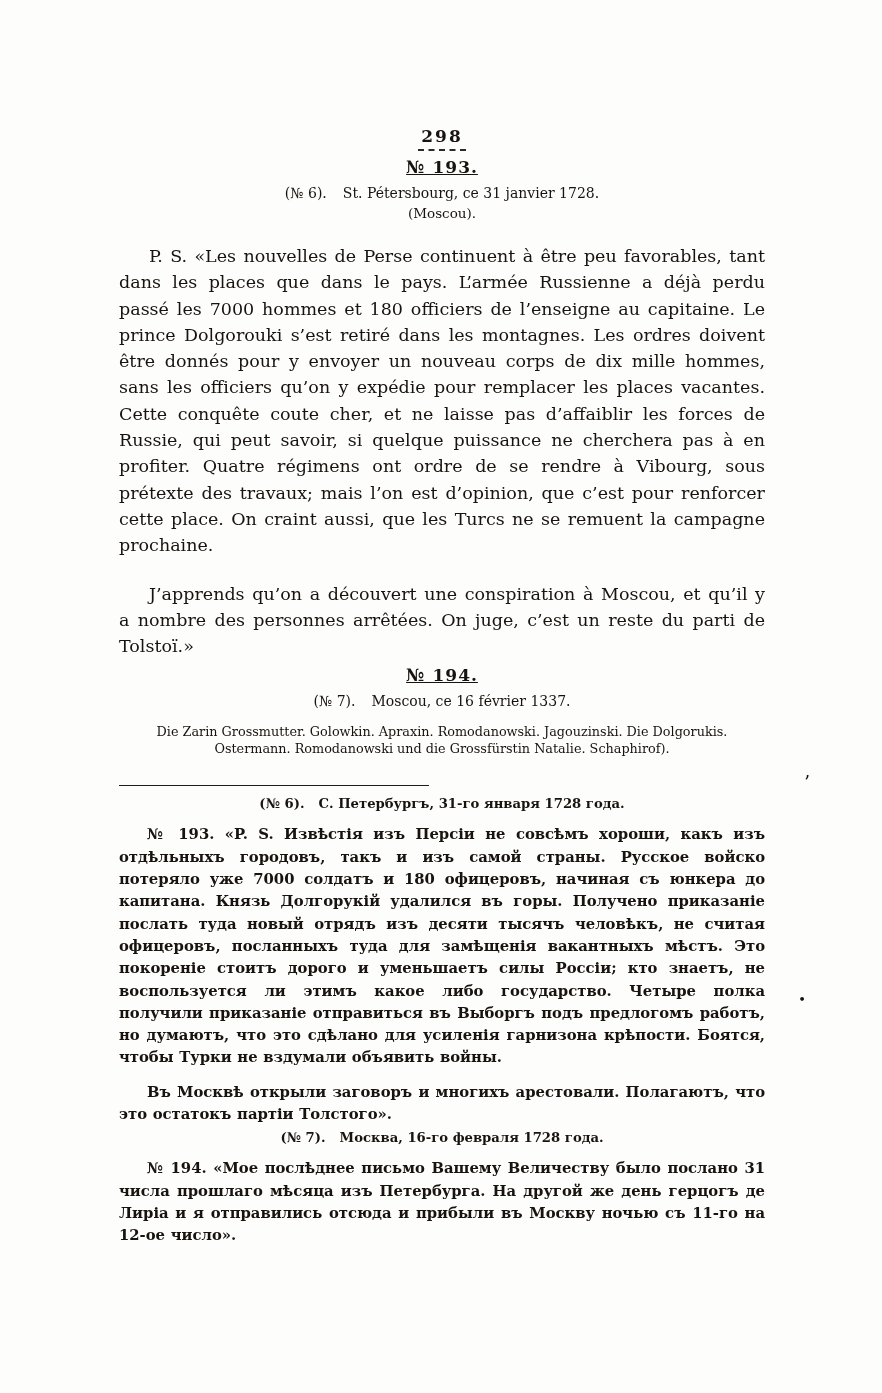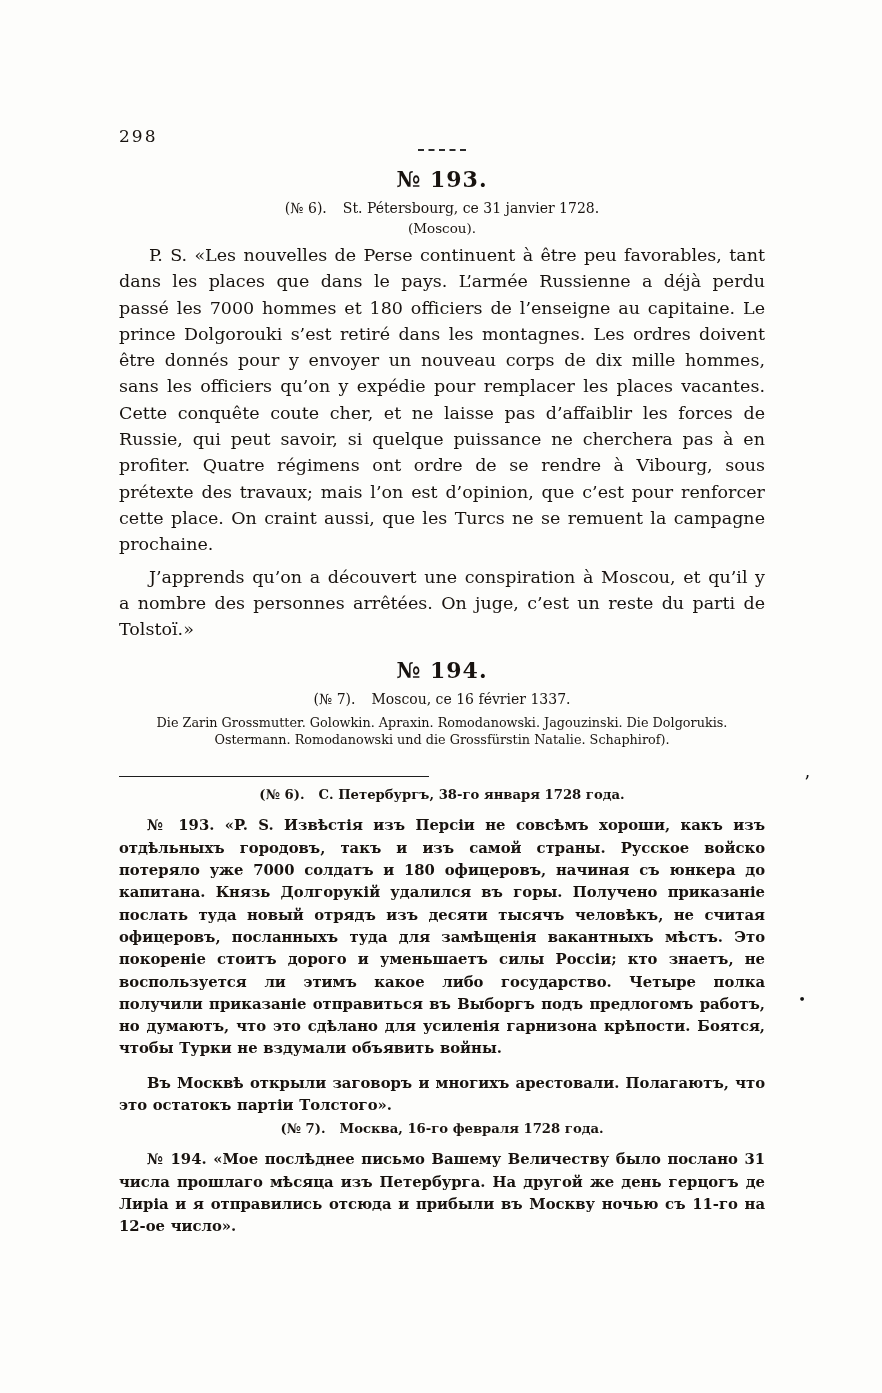--- a/index.html
+++ b/index.html
@@ -11,67 +11,69 @@
     margin: 0 auto;
     background: #fdfdfb;
     color: #18130f;
     font-family: "DejaVu Serif", "Liberation Serif", serif;
     padding: 126px 117px 0 119px;
     overflow: hidden;
   }
 
   
   .page-number {
-    font-weight: 400;
+    text-align: center;
+    font-weight: 700;
     font-size: 17px;
     letter-spacing: 2px;
   }
   .page-number-rule {
     width: 48px;
     margin: 3px auto 0 auto;
     border-top: 2px dashed #2b2b2b;
   }
 
   
   .entry-heading {
     text-align: center;
     font-weight: 700;
-    font-size: 22px;
+    font-size: 17px;
     letter-spacing: 1px;
-    margin-top: 15px;
+    margin-top: 6px;
+    text-decoration: underline;
   }
   .dateline {
     display: flex;
     justify-content: center;
     gap: 16px;
     font-size: 14px;
     margin-top: 8px;
   }
   .subline {
     text-align: center;
     font-size: 13.5px;
     margin-top: 4px;
   }
 
   
   .body-para {
     font-size: 17.5px;
     line-height: 26.3px;
     text-align: justify;
     text-indent: 30px;
-    margin-top: 6px;
+    margin-top: 22px;
     word-spacing: 1px;
   }
 
   
   .names {
     font-size: 12.8px;
     line-height: 17px;
     text-align: center;
-    margin-top: 7px;
+    margin-top: 14px;
   }
 
   
   .footnote-rule {
     margin-top: 28px;
     width: 310px;
     border-top: 1.6px solid #1d1d1d;
   }
   .footnotes {
     margin-top: 10px;
@@ -132,21 +134,21 @@
       <div>Die Zarin Grossmutter. Golowkin. Apraxin. Romodanowski. Jagouzinski. Die Dolgorukis.</div>
       <div>Ostermann. Romodanowski und die Grossfürstin Natalie. Schaphirof).</div>
     </div>
   </section>
 
   <div class="footnote-rule"></div>
 
   <section class="footnotes">
     <div class="fn-dateline">
       <span>(№ 6).</span>
-      <span>С. Петербургъ, 38-го января 1728 года.</span>
+      <span>С. Петербургъ, 31-го января 1728 года.</span>
     </div>
     <p class="fn-para">№ 193. «P. S. Извѣстія изъ Персіи не совсѣмъ хороши, какъ изъ отдѣльныхъ городовъ, такъ и изъ самой страны. Русское войско потеряло уже 7000 солдатъ и 180 офицеровъ, начиная съ юнкера до капитана. Князь Долгорукій удалился въ горы. Получено приказаніе послать туда новый отрядъ изъ десяти тысячъ человѣкъ, не считая офицеровъ, посланныхъ туда для замѣщенія вакантныхъ мѣстъ. Это покореніе стоитъ дорого и уменьшаетъ силы Россіи; кто знаетъ, не воспользуется ли этимъ какое либо государство. Четыре полка получили приказаніе отправиться въ Выборгъ подъ предлогомъ работъ, но думаютъ, что это сдѣлано для усиленія гарнизона крѣпости. Боятся, чтобы Турки не вздумали объявить войны.</p>
     <p class="fn-para">Въ Москвѣ открыли заговоръ и многихъ арестовали. Полагаютъ, что это остатокъ партіи Толстого».</p>
     <div class="fn-dateline second">
       <span>(№ 7).</span>
       <span>Москва, 16-го февраля 1728 года.</span>
     </div>
     <p class="fn-para">№ 194. «Мое послѣднее письмо Вашему Величеству было послано 31 числа прошлаго мѣсяца изъ Петербурга. На другой же день герцогъ де Лиріа и я отправились отсюда и прибыли въ Москву ночью съ 11-го на 12-ое число».</p>
   </section>
 

